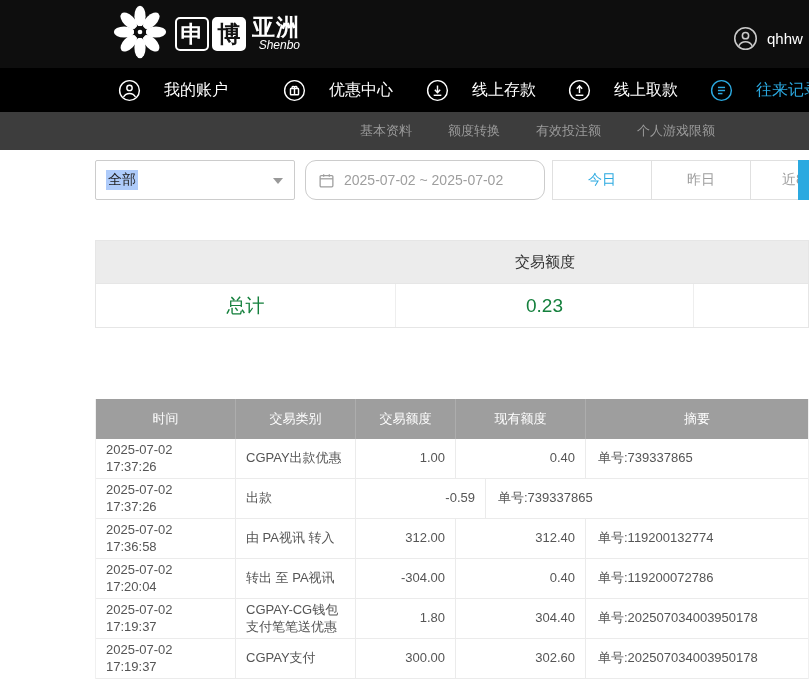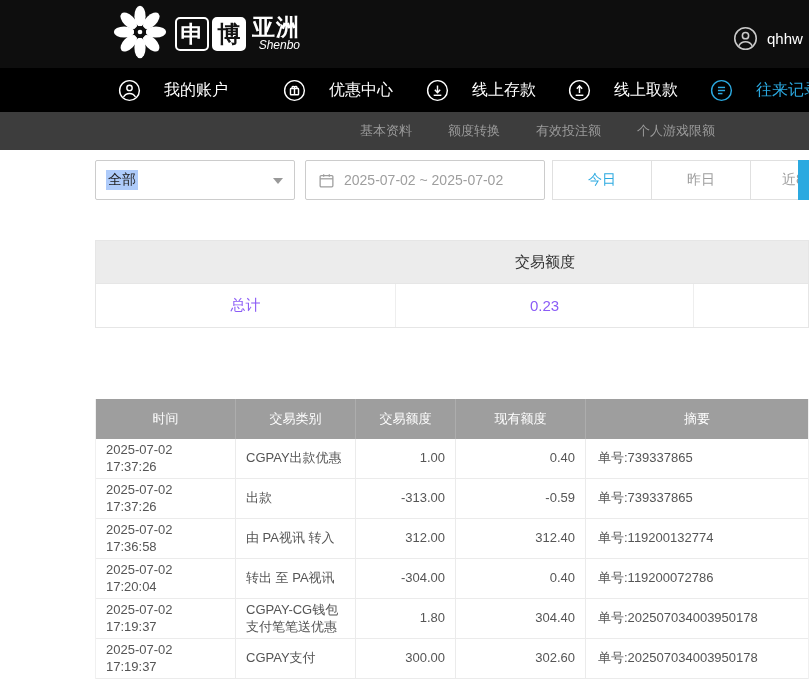--- a/index.html
+++ b/index.html
@@ -30,33 +30,33 @@
   .subnav{height:38px;background:#3d3d3d;position:relative}
   .subnav-item{position:absolute;top:0;height:38px;display:flex;align-items:center;color:#9b9b9b;font-size:13px;cursor:pointer;white-space:nowrap}
 
   
   .content{position:relative;height:529px;background:#fff}
 
   .filter-row{position:absolute;top:10px;left:0;width:809px;height:40px}
   .dd{position:absolute;left:95px;top:0;width:200px;height:40px;border:1px solid #ccc;border-radius:2px;background:#fff;display:flex;align-items:center;padding:0 10px;font-size:14px;color:#222;cursor:pointer}
   .dd .sel{background:#aecbfa;padding:1px 2px}
   .dd .arrow{position:absolute;right:11px;top:17px;width:0;height:0;border-left:5px solid transparent;border-right:5px solid transparent;border-top:6px solid #999}
-  .date{position:absolute;left:305px;top:0;width:240px;height:40px;border:1px solid #ccc;border-radius:2px;background:#fff;display:flex;align-items:center;gap:9px;padding:0 12px;color:#9e9e9e;font-size:14px;cursor:text}
+  .date{position:absolute;left:305px;top:0;width:240px;height:40px;border:1px solid #ccc;border-radius:11px;background:#fff;display:flex;align-items:center;gap:9px;padding:0 12px;color:#9e9e9e;font-size:14px;cursor:text}
   .quick{position:absolute;left:552px;top:0;display:flex}
   .qbtn{width:100px;height:40px;border:1px solid #e0e0e0;background:#fff;display:flex;align-items:center;justify-content:center;font-size:14px;color:#9e9e9e;margin-left:-1px;cursor:pointer}
   .qbtn:first-child{margin-left:0}
   .qbtn.active{color:#2ba9e0}
   .search-btn{position:absolute;left:798px;top:0;width:30px;height:40px;background:#2ba9e0;border:none;cursor:pointer}
 
   
   .summary{position:absolute;left:95px;top:90px;width:714px;border:1px solid #e6e6e6}
   .summary-head{height:43px;background:#ececec;position:relative;border-bottom:1px solid #e6e6e6}
   .summary-head .lab{position:absolute;left:300px;width:298px;height:100%;display:flex;align-items:center;justify-content:center;font-size:15px;color:#333}
   .summary-row{display:flex;height:43px;background:#fff}
-  .sc{display:flex;align-items:center;justify-content:center;font-size:15px;color:#8b5cf6;border-right:1px solid #eee}
+  .sc{display:flex;align-items:center;justify-content:center;font-size:19px;color:#15803d;border-right:1px solid #eee}
   .sc1{width:300px}.sc2{width:298px}.sc3{flex:1;border-right:none}
 
   
   .rec{position:absolute;left:95px;top:249px;width:714px;font-size:13px;border-left:1px solid #f0f0f0;border-right:1px solid #f0f0f0}
   .rec-head{display:flex;height:40px;background:#9e9e9e;color:#fff}
   .hc{display:flex;align-items:center;justify-content:center;border-right:1px solid #adadad;font-size:13px}
   .hc:last-child{border-right:none}
   .c1{width:140px}.c2{width:120px}.c3{width:100px}.c4{width:130px}.c5{flex:1}
   .rec-row{display:flex;height:40px;border-bottom:1px solid #ebebeb;background:#fff;color:#555}
   .rc{display:flex;align-items:center;border-right:1px solid #ebebeb;padding:0 10px;line-height:1.3}
@@ -218,21 +218,20 @@
     <div class="rec-row">
       <div class="rc c1">2025-07-02 17:37:26</div>
       <div class="rc c2">CGPAY出款优惠</div>
       <div class="rc c3">1.00</div>
       <div class="rc c4">0.40</div>
       <div class="rc c5">单号:739337865</div>
     </div>
     <div class="rec-row">
       <div class="rc c1">2025-07-02 17:37:26</div>
       <div class="rc c2">出款</div>
-      <div class="rc c3">-313.00</div>
       <div class="rc c4">-0.59</div>
       <div class="rc c5">单号:739337865</div>
     </div>
     <div class="rec-row">
       <div class="rc c1">2025-07-02 17:36:58</div>
       <div class="rc c2">由 PA视讯 转入</div>
       <div class="rc c3">312.00</div>
       <div class="rc c4">312.40</div>
       <div class="rc c5">单号:119200132774</div>
     </div>

